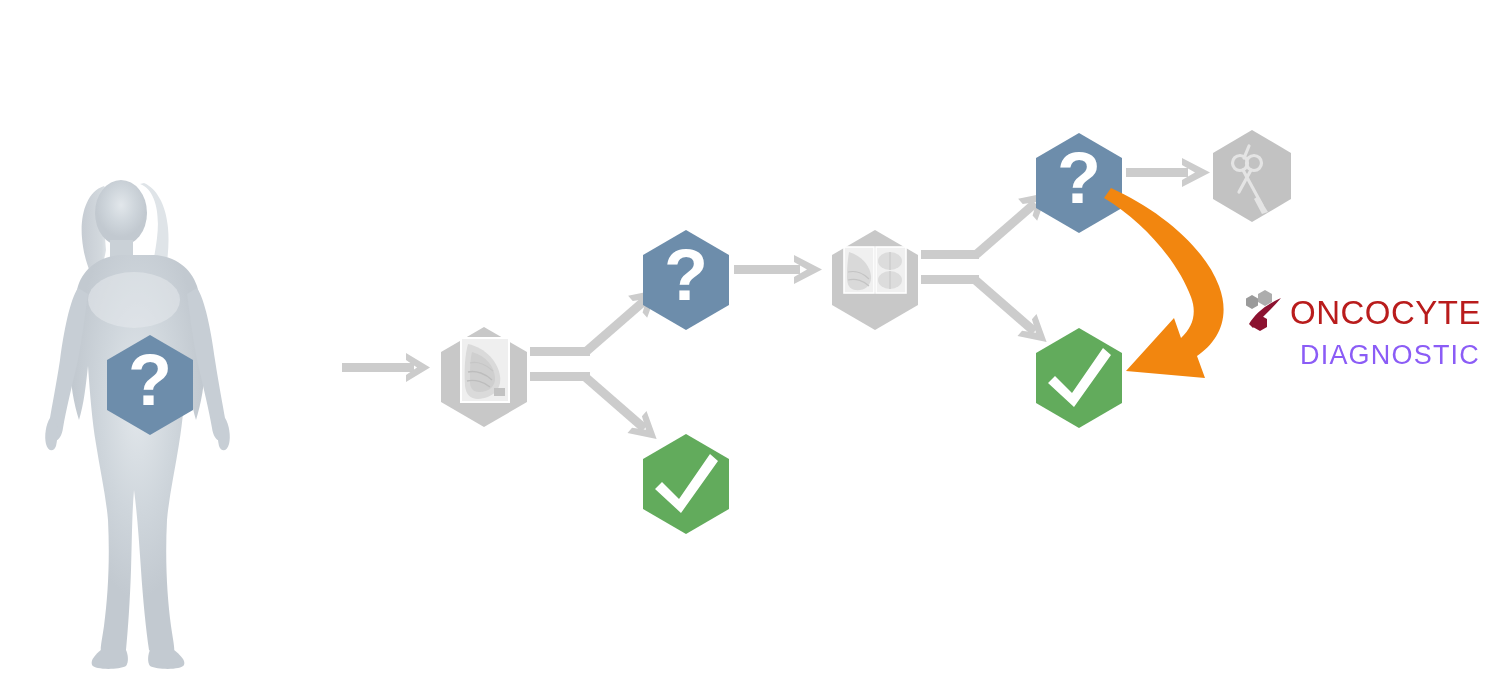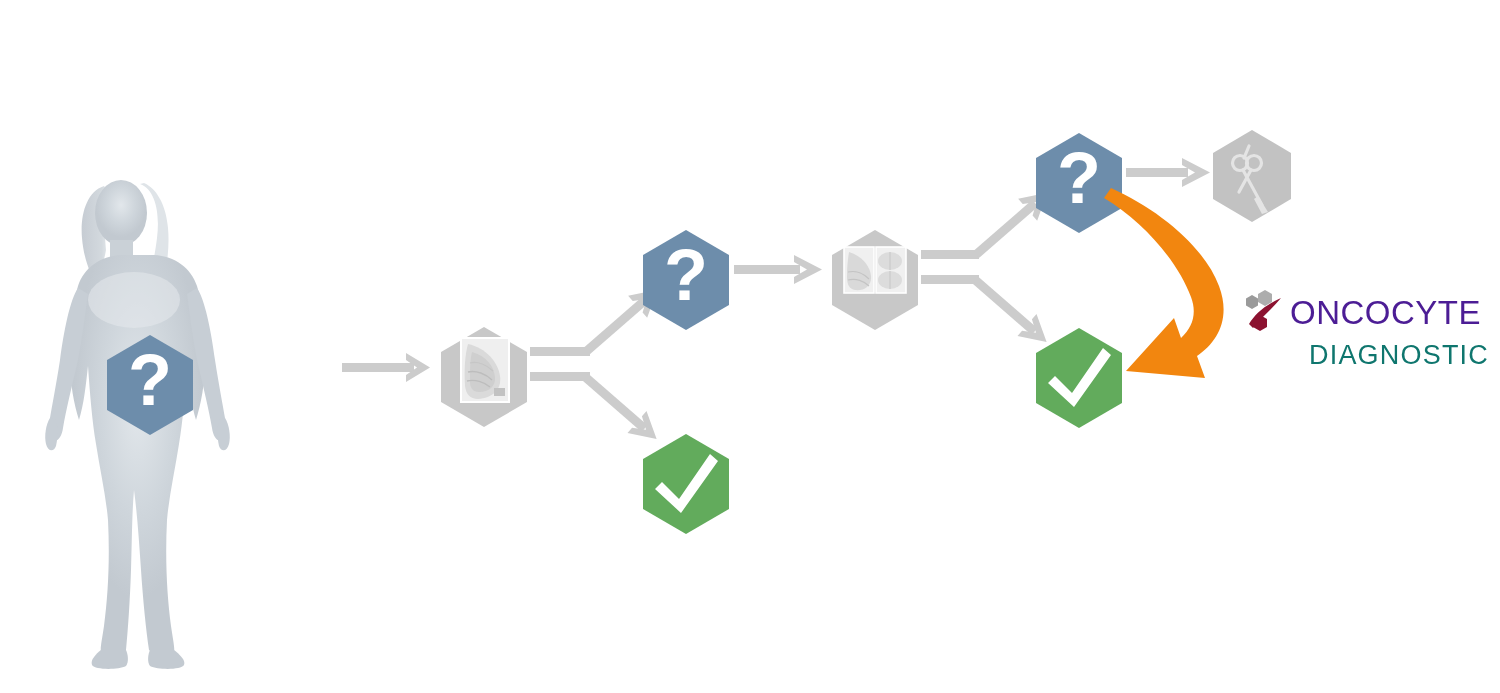--- a/index.html
+++ b/index.html
@@ -9,28 +9,28 @@
     overflow:hidden;position:relative;
   }
   #stage{position:absolute;left:0;top:0;width:1500px;height:693px;}
   .abs{position:absolute;}
 
   
   #logo-wrap{position:absolute;left:1243px;top:288px;width:250px;height:96px;}
   #logo-name{
     position:absolute;left:47px;top:6px;
     font-size:33px;letter-spacing:0.5px;
-    color:#4c1d95;font-weight:400;
+    color:#b91c1c;font-weight:400;
     font-family:"Liberation Sans", sans-serif;
     white-space:nowrap;
   }
   #logo-tagline{
-    position:absolute;left:66px;top:52px;
+    position:absolute;left:57px;top:52px;
     font-size:27px;letter-spacing:1.2px;
-    color:#0f766e;font-weight:400;
+    color:#8b5cf6;font-weight:400;
     font-family:"Liberation Sans", sans-serif;
     white-space:nowrap;
   }
 </style>
 </head>
 <body>
 
 <div id="stage">
 
   <svg class="abs" width="1500" height="693" viewBox="0 0 1500 693" xmlns="http://www.w3.org/2000/svg">

